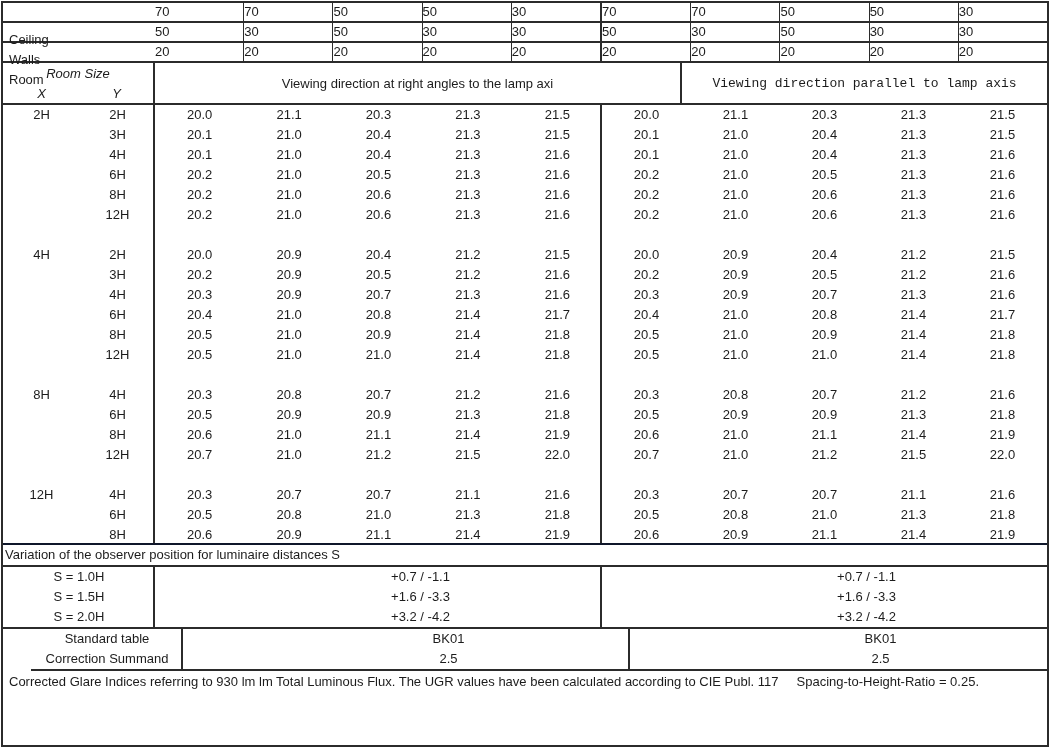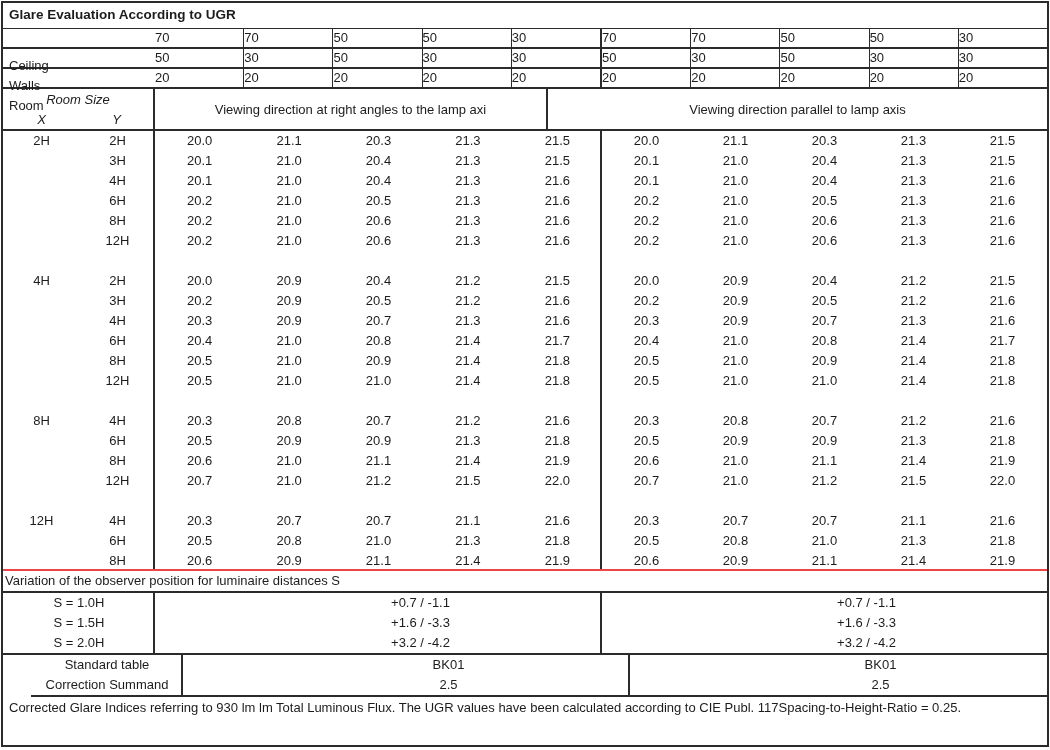--- a/index.html
+++ b/index.html
@@ -25,25 +25,25 @@
   .vals .rval { flex: 1; text-align: left; line-height: 17px; border-left: 1px solid #2b2b2b; }
   .vals .rval:nth-of-type(1) { border-left: none; }
   .vals .rval:nth-of-type(6) { border-left-width: 2px; }
   
   .header-row { display: flex; height: 42px; border-bottom: 2px solid #2b2b2b; }
   .h-rs { width: 152px; border-right: 2px solid #2b2b2b; display: flex; flex-direction: column; font-style: italic; }
   .rs-t { height: 21px; line-height: 21px; text-align: center; }
   .h-xy { display: flex; height: 21px; line-height: 19px; }
   .h-x { width: 77px; text-align: center; }
   .h-y { width: 73px; text-align: center; }
-  .h-half { width: 393px; border-right: 2px solid #2b2b2b;
+  .h-half { width: 527px; border-right: 2px solid #2b2b2b;
     display: flex; align-items: center; justify-content: center; }
-  .h-half.right { flex: 1; border-right: none; }
-  
-  .data-area { position: relative; height: 440px; border-bottom: 2px solid #ef4444; }
+  .h-half.right { flex: 1; border-right: none; font-family: Liberation Mono, monospace; }
+  
+  .data-area { position: relative; height: 440px; border-bottom: 2px solid #0f172a; }
   .vl { position: absolute; top: 0; bottom: 0; width: 2px; background: #2b2b2b; }
   .vl.a { left: 150px; } .vl.b { left: 597px; }
   .group { position: relative; }
   .group + .group { margin-top: 20px; }
   .gx { position: absolute; left: 0; top: 0; width: 77px; height: 20px;
     text-align: center; line-height: 20px; }
   .d-row { display: flex; height: 20px; line-height: 20px; }
   .dx { width: 77px; }
   .dy { width: 75px; text-align: center; }
   .dhalf { width: 447px; display: flex; }
@@ -53,28 +53,27 @@
   .var-row { height: 22px; line-height: 19px; padding-left: 2px; border-bottom: 2px solid #2b2b2b; }
   
   .s-block { position: relative; height: 62px; border-bottom: 2px solid #2b2b2b; }
   .sum-block { position: relative; height: 42px; border-bottom: 2px solid #2b2b2b; margin-left: 28px; }
   .s-row { display: flex; height: 20px; line-height: 20px; gap: 42px; }
   .s-label { width: 152px; text-align: center; }
   .s-val { width: 447px; text-align: center; }
   .s-val.right { flex: 1; }
   
   .footer { padding: 3px 6px; display: block; }
-  .footer .ratio { }
+  .footer .ratio { margin-left: 18px; }
 </style>
 </head>
 <body>
 
 <div class="sheet">
 
-  <div class="title-row">Glare Evaluation According to UGR</div>
 
   <div>
 
   <div class="r-row">
         <div class="r-label">Ceiling</div>
         <div class="vals">
 
         <div class="rval">70</div>
           <div class="rval">70</div>
           <div class="rval">50</div>

